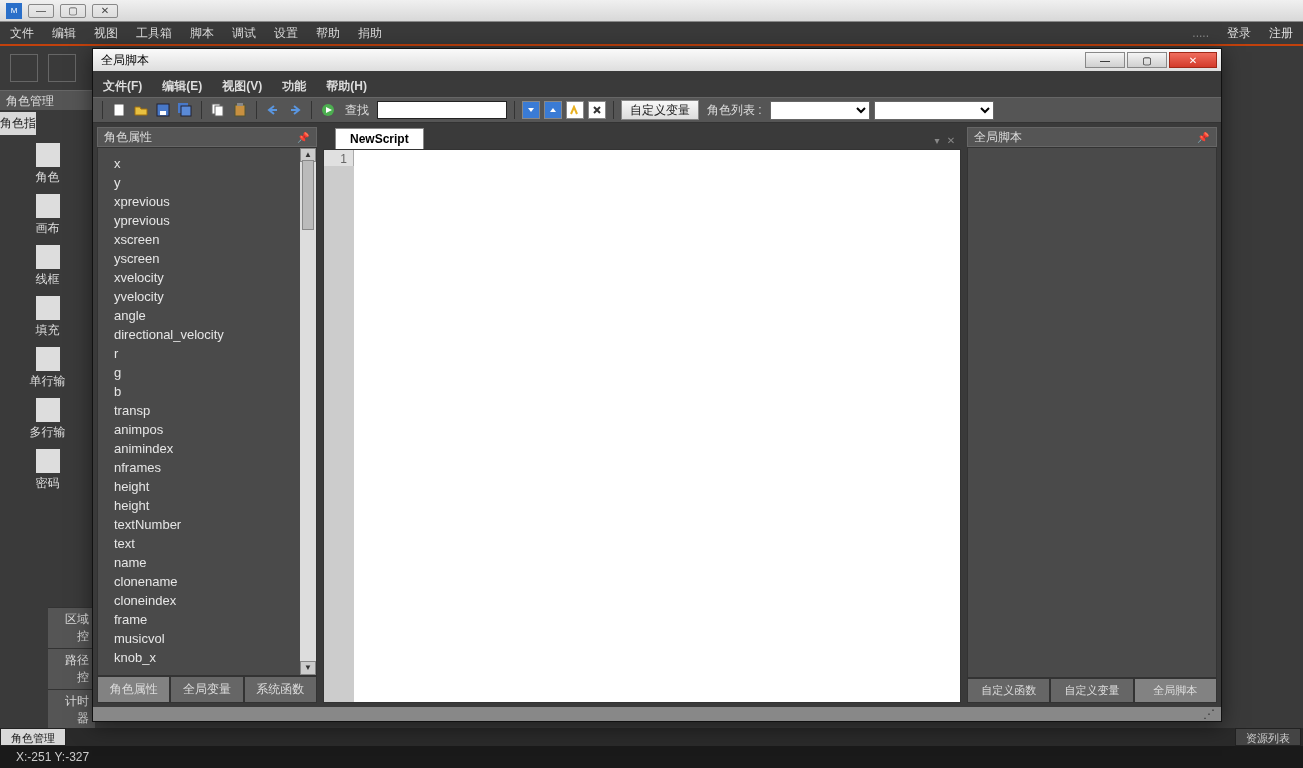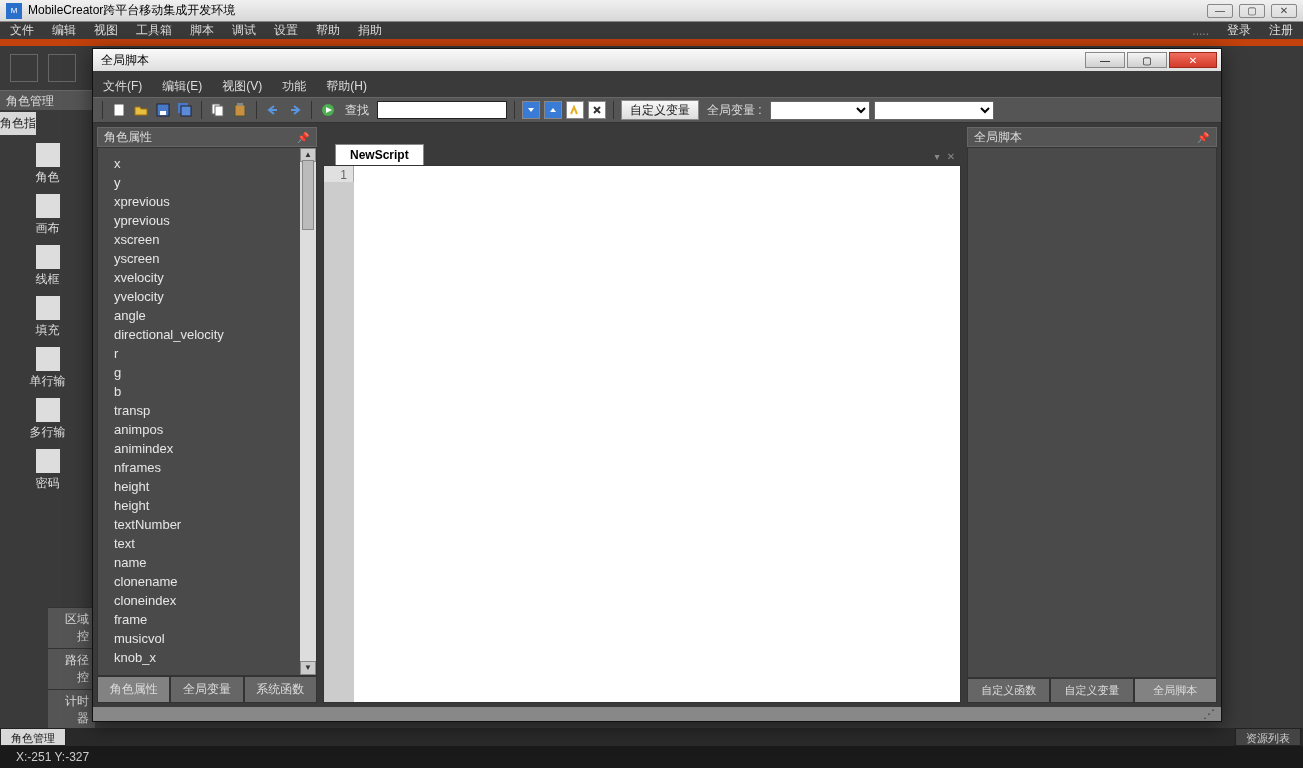--- a/index.html
+++ b/index.html
@@ -6,21 +6,21 @@
 body { background: #3a3a3a; width: 1303px; height: 768px; overflow: hidden; color: #ccc; }
 
 
 .main-titlebar { height: 22px; background: linear-gradient(#f0f0f0, #d8d8d8); display: flex; align-items: center; padding: 0 6px; border-bottom: 1px solid #888; }
 .main-titlebar .icon { width: 16px; height: 16px; background: #2a6fc9; margin-right: 6px; display: flex; align-items: center; justify-content: center; color: #fff; font-size: 8px; }
 .main-titlebar .title { color: #000; flex: 1; }
 .main-titlebar .winbtns { display: flex; gap: 6px; }
 .main-titlebar .winbtn { width: 26px; height: 14px; border: 1px solid #888; border-radius: 2px; display: flex; align-items: center; justify-content: center; font-size: 10px; color: #444; cursor: pointer; }
 
 
-.main-menu { height: 24px; background: #3a3a3a; display: flex; align-items: center; padding: 0 10px; gap: 18px; color: #ddd; border-bottom: 7px solid #c2410c; }
+.main-menu { height: 24px; background: #3a3a3a; display: flex; align-items: center; padding: 0 10px; gap: 18px; color: #ddd; border-bottom: 2px solid #c2410c; }
 .main-menu .spacer { flex: 1; }
 .main-menu .item { cursor: pointer; }
 .main-menu .dots { color: #888; }
 
 
 .main-toolbar { height: 44px; background: #3a3a3a; display: flex; align-items: center; padding: 0 10px; gap: 10px; }
 .main-toolbar .tbicon { width: 28px; height: 28px; border: 1px solid #666; }
 
 
 .dock-left { position: absolute; top: 90px; left: 0; width: 95px; bottom: 38px; background: #3a3a3a; }
@@ -39,21 +39,21 @@
 
 
 .dialog { position: absolute; top: 48px; left: 92px; width: 1130px; height: 674px; background: #3a3a3a; border: 1px solid #111; box-shadow: 0 4px 20px rgba(0,0,0,.5); display: flex; flex-direction: column; }
 
 .dlg-titlebar { height: 22px; background: linear-gradient(#fafafa,#dedede); display: flex; align-items: center; color: #000; padding: 0 4px; }
 .dlg-titlebar .title { flex: 1; padding-left: 4px; }
 .dlg-titlebar .winbtn { width: 40px; height: 16px; margin-left: 2px; border: 1px solid #888; background: linear-gradient(#f4f4f4,#d0d0d0); display: flex; align-items: center; justify-content: center; font-size: 10px; cursor: pointer; }
 .dlg-titlebar .winbtn.close { background: linear-gradient(#ef6e5e,#d33a2a); color: #fff; border-color: #a02818; width: 48px; }
 
 .dlg-menu { height: 22px; background: #3a3a3a; display: flex; align-items: center; padding: 0 10px; gap: 20px; color: #ddd; margin-top: 4px; }
-.dlg-menu .item { cursor: pointer; }
+.dlg-menu .item { cursor: pointer; font-weight: bold; }
 
 .dlg-toolbar { height: 26px; background: #555; display: flex; align-items: center; padding: 0 6px; gap: 4px; border-top: 1px solid #666; border-bottom: 1px solid #333; }
 .dlg-toolbar .sep { width: 1px; height: 18px; background: #333; margin: 0 3px; }
 .tbtn { width: 18px; height: 18px; display: flex; align-items: center; justify-content: center; cursor: pointer; }
 .tbtn svg { display: block; }
 .dlg-toolbar .lbl { color: #ddd; margin: 0 4px; }
 .dlg-toolbar input.search { width: 130px; height: 18px; background: #fff; border: 1px solid #222; padding: 0 3px; }
 .dlg-toolbar .grpbtn { width: 18px; height: 18px; background: #fff; border: 1px solid #888; display: flex; align-items: center; justify-content: center; cursor: pointer; }
 .dlg-toolbar .grpbtn.blue { background: #3a7bd5; }
 .dlg-toolbar button.txtbtn { height: 20px; background: linear-gradient(#f8f8f8,#ddd); border: 1px solid #888; padding: 0 8px; color: #222; cursor: pointer; }
@@ -73,21 +73,21 @@
 .pane.left .list .prop { color: #e6e6e6; padding: 2px 0; cursor: pointer; font-size: 13px; }
 .pane.left .scrollbar { width: 16px; background: #ddd; position: relative; }
 .pane.left .scrollbar .thumb { position: absolute; top: 12px; left: 2px; right: 2px; height: 70px; background: #bbb; border: 1px solid #888; }
 .pane.left .scrollbar .arr { position: absolute; left: 0; right: 0; height: 14px; background: #ccc; border: 1px solid #888; text-align: center; font-size: 8px; line-height: 12px; color: #333; }
 .pane.left .scrollbar .arr.up { top: 0; }
 .pane.left .scrollbar .arr.down { bottom: 0; }
 .pane.left .tabs { display: flex; }
 .pane.left .tabs .tab { flex: 1; text-align: center; padding: 4px 0; background: #666; color: #ddd; border: 1px solid #333; cursor: pointer; }
 .pane.left .tabs .tab.active { background: #828282; }
 
-.pane.center { flex: 1; margin-top: 16px; }
+.pane.center { flex: 1; }
 .pane.center .tabbar { height: 22px; display: flex; align-items: flex-end; background: #3a3a3a; position: relative; }
 .pane.center .tabbar .filetab { background: #fff; color: #000; font-weight: bold; padding: 3px 14px; border: 1px solid #888; border-bottom: none; margin-left: 12px; cursor: pointer; }
 .pane.center .tabbar .tabctl { position: absolute; right: 4px; bottom: 2px; display: flex; gap: 2px; }
 .pane.center .tabbar .tabctl span { width: 12px; height: 12px; font-size: 10px; color: #888; cursor: pointer; text-align: center; }
 .pane.center .editor { flex: 1; display: flex; background: #fff; border: 1px solid #333; }
 .pane.center .gutter-outer { width: 30px; background: #ccc; }
 .pane.center .gutter { width: 30px; background: #e0e0e0; color: #666; text-align: right; padding: 2px 6px 0 0; font-family: monospace; font-size: 11px; border-right: 1px solid #aaa; margin-left: auto; }
 .pane.center .code { flex: 1; background: #fff; }
 
 .pane.right { width: 250px; }
@@ -103,21 +103,20 @@
 .bg-bottom-tabs { position: absolute; left: 0; right: 0; bottom: 22px; height: 18px; background: #2a2a2a; display: flex; }
 .bg-bottom-tabs .btab2 { padding: 2px 10px; background: #444; border: 1px solid #222; color: #ccc; margin-right: 2px; cursor: pointer; font-size: 11px; }
 .bg-bottom-tabs .btab2.first { background: #d8d8d8; color: #222; }
 .bg-bottom-tabs .spacer2 { flex: 1; }
 </style>
 </head>
 <body>
 
 <div class="main-titlebar">
   <div class="icon">M</div>
-  <div class="title">MobileCreator跨平台移动集成开发环境</div>
   <div class="winbtns">
     <div class="winbtn">—</div>
     <div class="winbtn">▢</div>
     <div class="winbtn">✕</div>
   </div>
 </div>
 
 <div class="main-menu">
   <span class="item">文件</span>
   <span class="item">编辑</span>
@@ -277,21 +276,21 @@
           <path d="M1 9 L4 2 L7 9" stroke="#e8b020" stroke-width="2" fill="none"></path>
         </svg>
       </div>
     <div class="grpbtn">
         <svg width="10" height="10">
           <path d="M2 2 L8 8 M8 2 L2 8" stroke="#333" stroke-width="2"></path>
         </svg>
       </div>
     <div class="sep"></div>
     <button class="txtbtn">自定义变量</button>
-    <span class="lbl">全局变量 :</span>
+    <span class="lbl">角色列表 :</span>
     <select style="width:100px"></select>
     <select style="width:120px"></select>
   </div>
 
   <div class="dlg-body">
 
     <div class="pane left">
       <div class="pane-header">
         <span>角色属性</span>
         <span class="spacer"></span>

